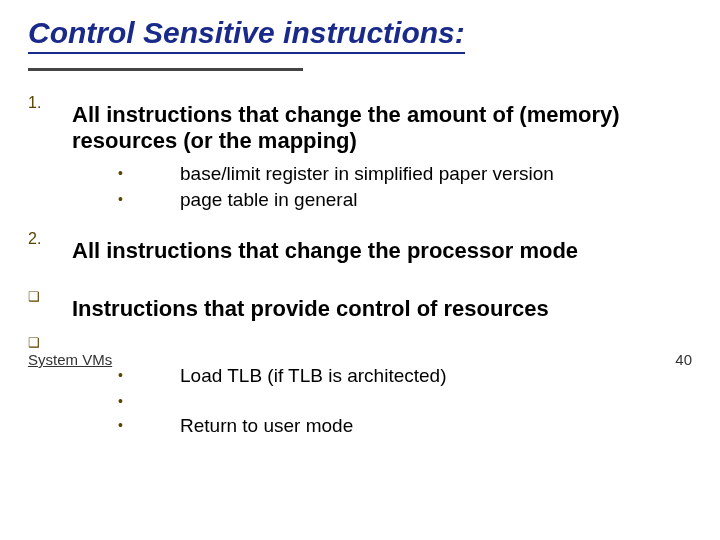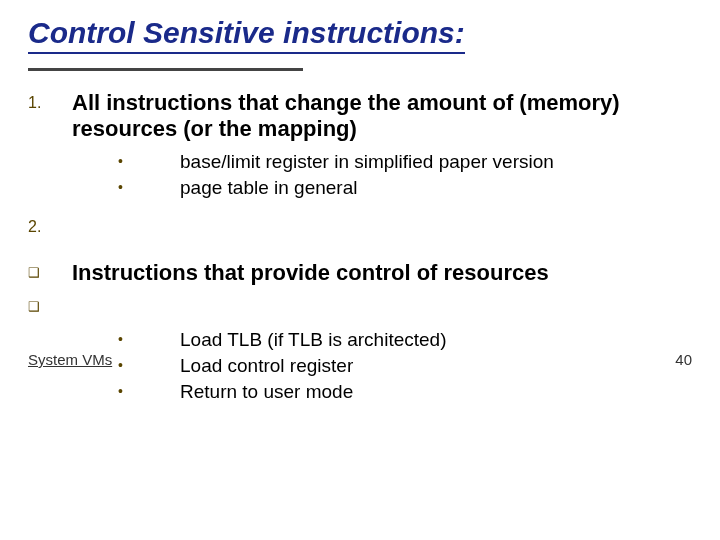--- a/index.html
+++ b/index.html
@@ -59,20 +59,21 @@
     width: 44px;
     flex: 0 0 44px;
     font-size: 13px;
     line-height: 26px;
     color: #5a4500;
   }
   .l1 .txt {
     font-size: 22px;
     font-weight: bold;
     line-height: 26px;
+    margin-top: 12px;
   }
   .sublist {
     margin: 6px 0 14px 90px;
   }
   .l2 {
     display: flex;
     align-items: flex-start;
     margin-bottom: 2px;
   }
   .l2 .dot {
@@ -127,39 +128,39 @@
         <div class="txt">base/limit register in simplified paper version</div>
       </div>
       <div class="l2">
         <div class="dot">•</div>
         <div class="txt">page table in general</div>
       </div>
     </div>
 
     <div class="l1">
       <div class="num">2.</div>
+      <div class="txt">All instructions that change the processor mode</div>
     </div>
 
     <div class="gap"></div>
 
     <div class="l1">
       <div class="bx">❑</div>
       <div class="txt">Instructions that provide control of  resources</div>
     </div>
     <div class="l1">
       <div class="bx">❑</div>
     </div>
     <div class="sublist">
       <div class="l2">
         <div class="dot">•</div>
         <div class="txt">Load TLB (if TLB is architected)</div>
       </div>
       <div class="l2">
         <div class="dot">•</div>
-        <div class="txt">Load control register</div>
       </div>
       <div class="l2">
         <div class="dot">•</div>
         <div class="txt">Return to user mode</div>
       </div>
     </div>
 
   </div>
 
   <div class="footer-left">System VMs</div>

